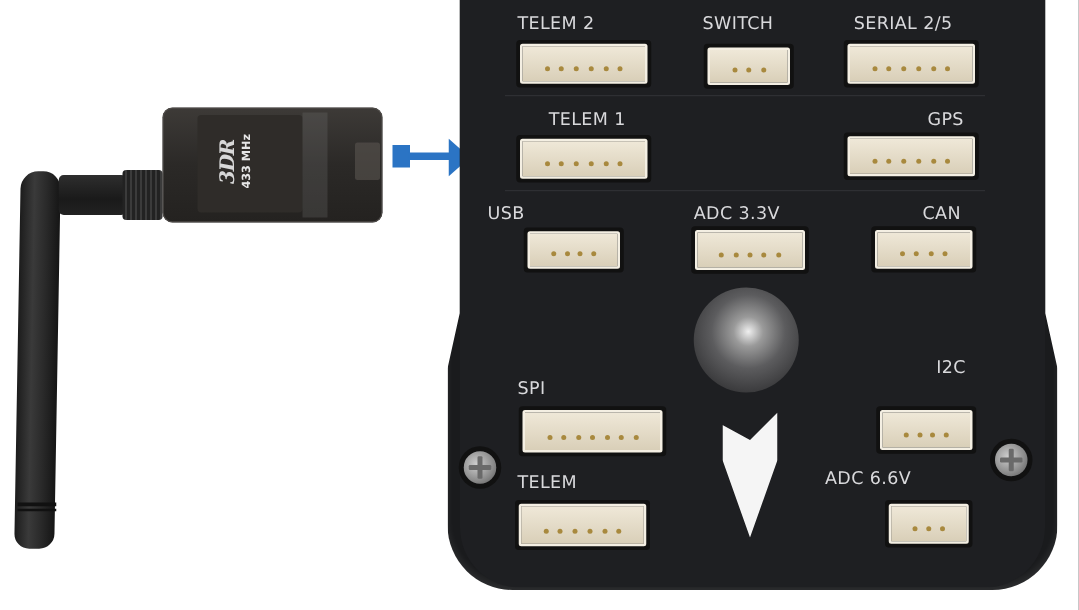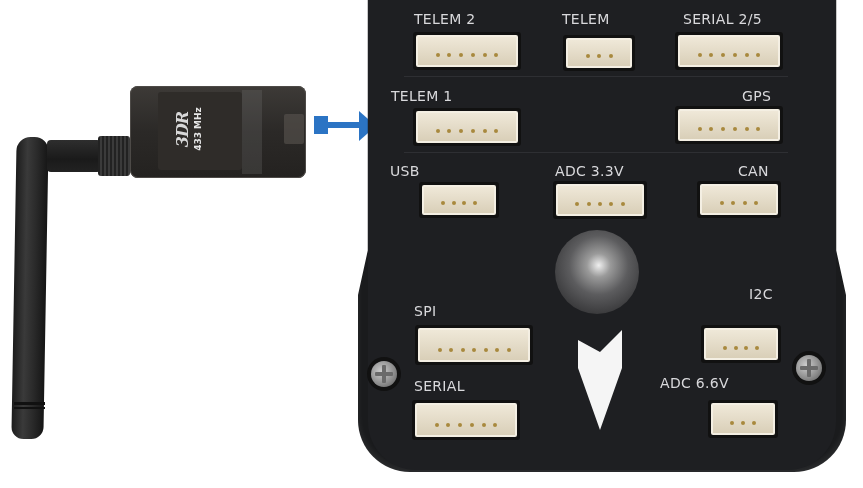--- a/index.html
+++ b/index.html
@@ -76,42 +76,42 @@
   <div class="conn-body">
       <span class="pin"></span>
       <span class="pin"></span>
       <span class="pin"></span>
       <span class="pin"></span>
       <span class="pin"></span>
       <span class="pin"></span>
     </div>
 </div>
 
-<span class="port-label" style="left:562px;top:11px">TELEM</span>
+<span class="port-label" style="left:562px;top:11px">SWITCH</span>
 <div class="conn" style="left:563px;top:35px;width:72px;height:36px">
   <div class="conn-body">
       <span class="pin"></span>
       <span class="pin"></span>
       <span class="pin"></span>
     </div>
 </div>
 
 <span class="port-label" style="left:683px;top:11px">SERIAL 2/5</span>
 <div class="conn" style="left:675px;top:32px;width:108px;height:38px">
   <div class="conn-body">
       <span class="pin"></span>
       <span class="pin"></span>
       <span class="pin"></span>
       <span class="pin"></span>
       <span class="pin"></span>
       <span class="pin"></span>
     </div>
 </div>
 
-<span class="port-label" style="left:391px;top:88px">TELEM 1</span>
+<span class="port-label" style="left:439px;top:88px">TELEM 1</span>
 <div class="conn" style="left:413px;top:108px;width:108px;height:38px">
   <div class="conn-body">
       <span class="pin"></span>
       <span class="pin"></span>
       <span class="pin"></span>
       <span class="pin"></span>
       <span class="pin"></span>
       <span class="pin"></span>
     </div>
 </div>
@@ -184,21 +184,21 @@
     </div>
 </div>
 
 <div class="screw" style="left:371px;top:361px"></div>
 <div class="screw" style="left:796px;top:355px"></div>
 
 <svg class="abs fwd-arrow" viewBox="0 0 44 100">
   <polygon points="0,10 22,22 44,0 44,38 22,100 0,38" fill="#f5f5f5"></polygon>
 </svg>
 
-<span class="port-label" style="left:414px;top:378px">SERIAL</span>
+<span class="port-label" style="left:414px;top:378px">TELEM</span>
 <div class="conn" style="left:412px;top:400px;width:108px;height:40px">
   <div class="conn-body">
       <span class="pin"></span>
       <span class="pin"></span>
       <span class="pin"></span>
       <span class="pin"></span>
       <span class="pin"></span>
       <span class="pin"></span>
     </div>
 </div>

